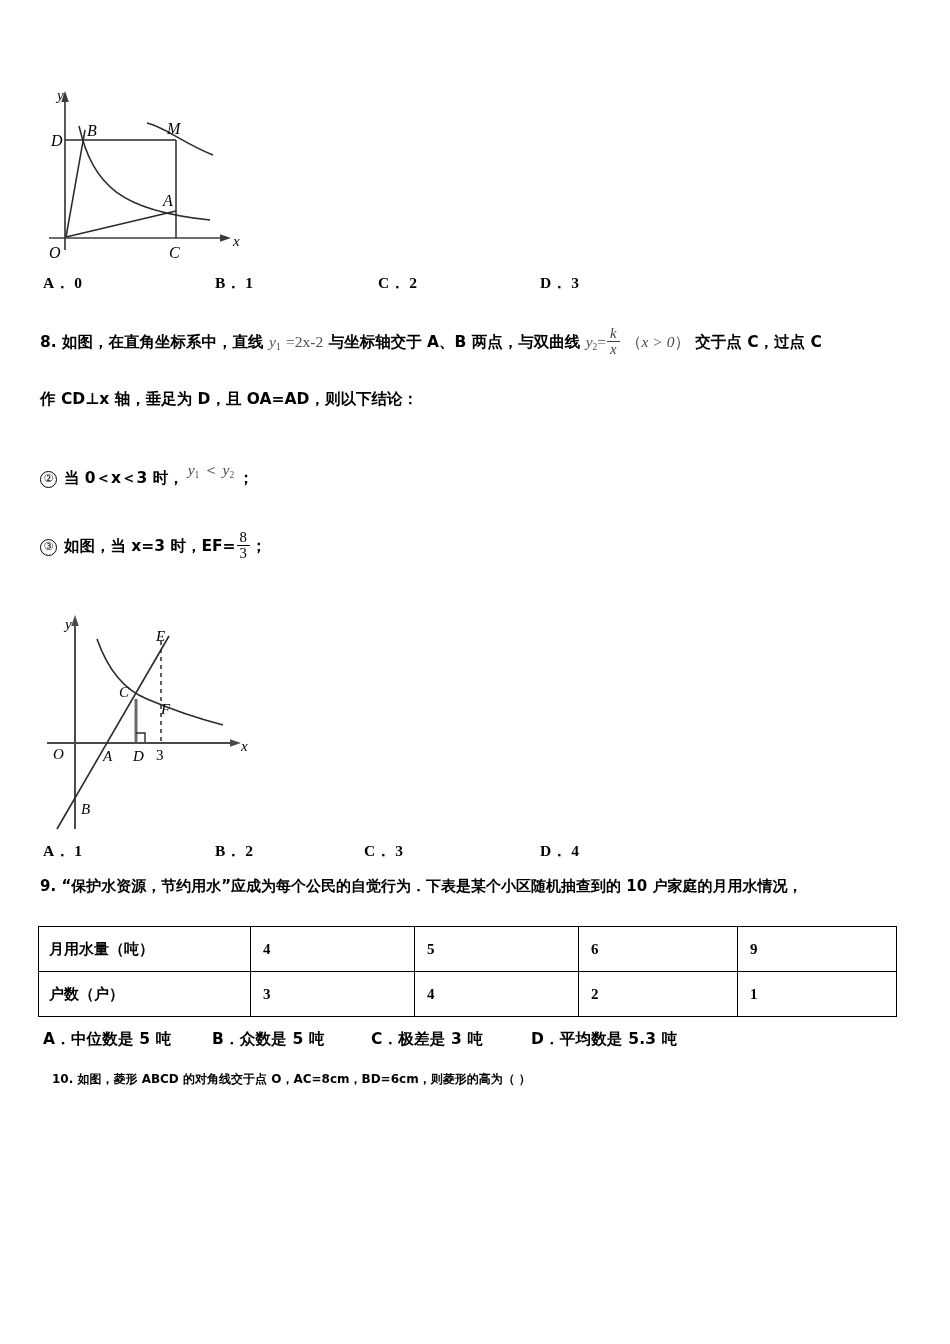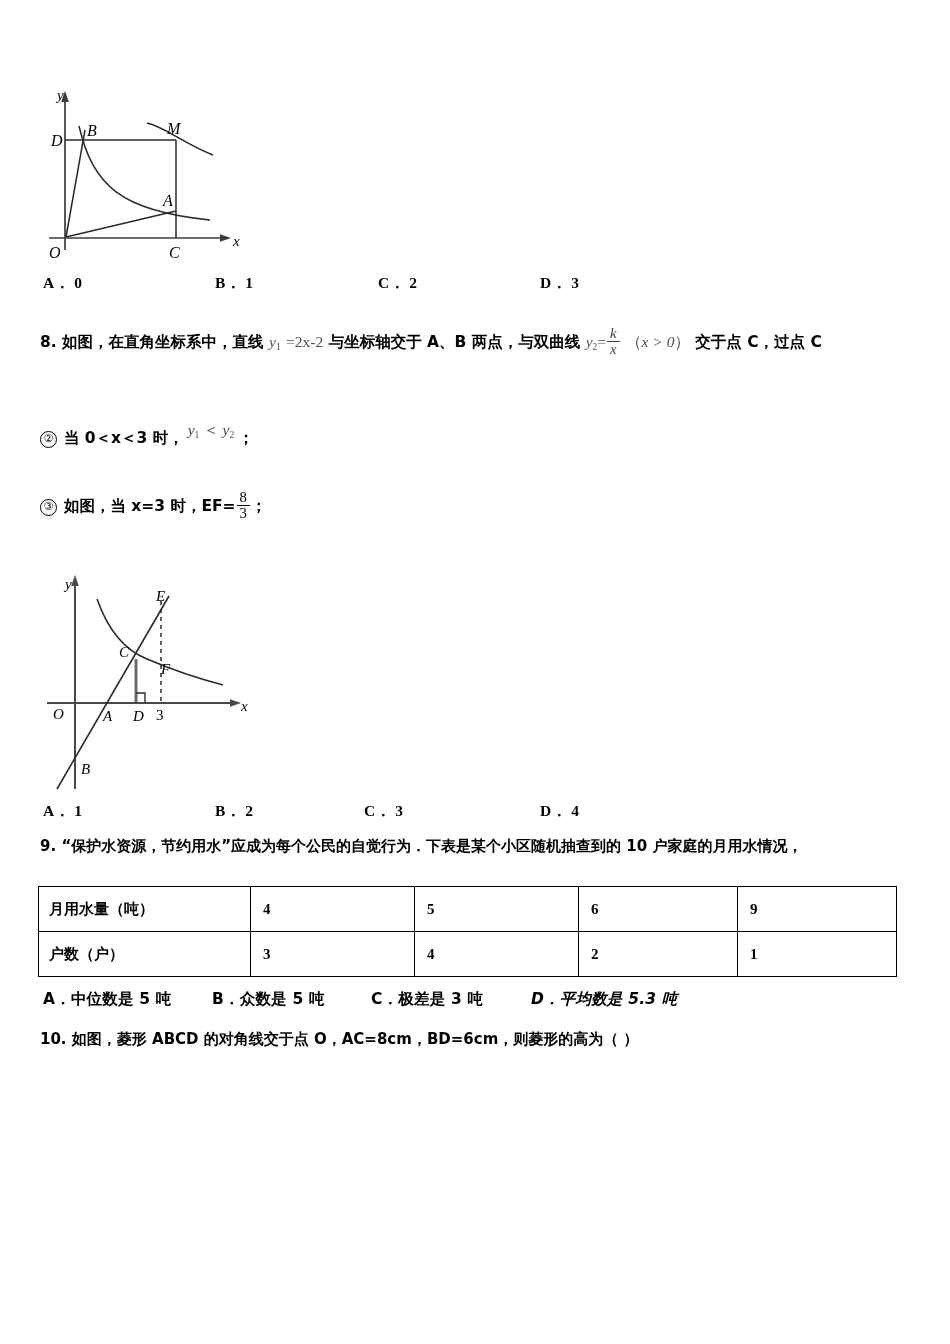--- a/index.html
+++ b/index.html
@@ -222,20 +222,21 @@
     <span class="mi"><span class="mi-dark" style="color:#555;">y</span><sub class="msub-up">1</sub></span>
     <span class="mn">=2x‑2</span>
     <span>与坐标轴交于 A、B 两点，与双曲线</span>
     <span class="mi"><span style="color:#555;">y</span><sub class="msub-up">2</sub><span class="mn">=</span><span class="frac grey"><span class="num">k</span><span class="den">x</span></span></span>
     <span class="mn">（</span><span class="mn" style="font-style:italic;">x &gt; 0</span><span class="mn">）</span>
     <span>交于点 C，过点 C</span>
   </div>
 
   <div class="spacer-sm"></div>
 
+  <div class="qline cjk" style="line-height:40px;">作 CD⊥x 轴，垂足为 D，且 OA=AD，则以下结论：</div>
 
   <div class="spacer-sm"></div>
 
 
   <div class="spacer-md"></div>
 
   <div class="qline" style="line-height:42px;margin-top:6px;">
     <span class="circnum">②</span>
     <span class="cjk">当 0＜x＜3 时，</span>
     <span class="raised">
@@ -326,21 +327,21 @@
         <td class="num-cell">2</td>
         <td class="num-cell">1</td>
       </tr>
     </tbody>
   </table>
 
   <div class="option-row" style="height:36px;line-height:36px;margin-top:4px;">
     <span class="opt cjk" style="left:43px;">A．中位数是 5 吨</span>
     <span class="opt cjk" style="left:212px;">B．众数是 5 吨</span>
     <span class="opt cjk" style="left:371px;">C．极差是 3 吨</span>
-    <span class="opt cjk" style="left:531px;font-style:italic;">D．平均数是 5.3 吨</span>
-  </div>
-
-  <div class="qline cjk" style="line-height:44px;font-size:15px;">
+    <span class="opt cjk" style="left:531px;">D．平均数是 5.3 吨</span>
+  </div>
+
+  <div class="qline cjk" style="line-height:44px;font-size:12px;margin-left:12px;">
     <span>10.</span>
     <span>如图，菱形 ABCD 的对角线交于点 O，AC=8cm，BD=6cm，则菱形的高为（    ）</span>
   </div>
 
 </div>
 
 </body></html>

